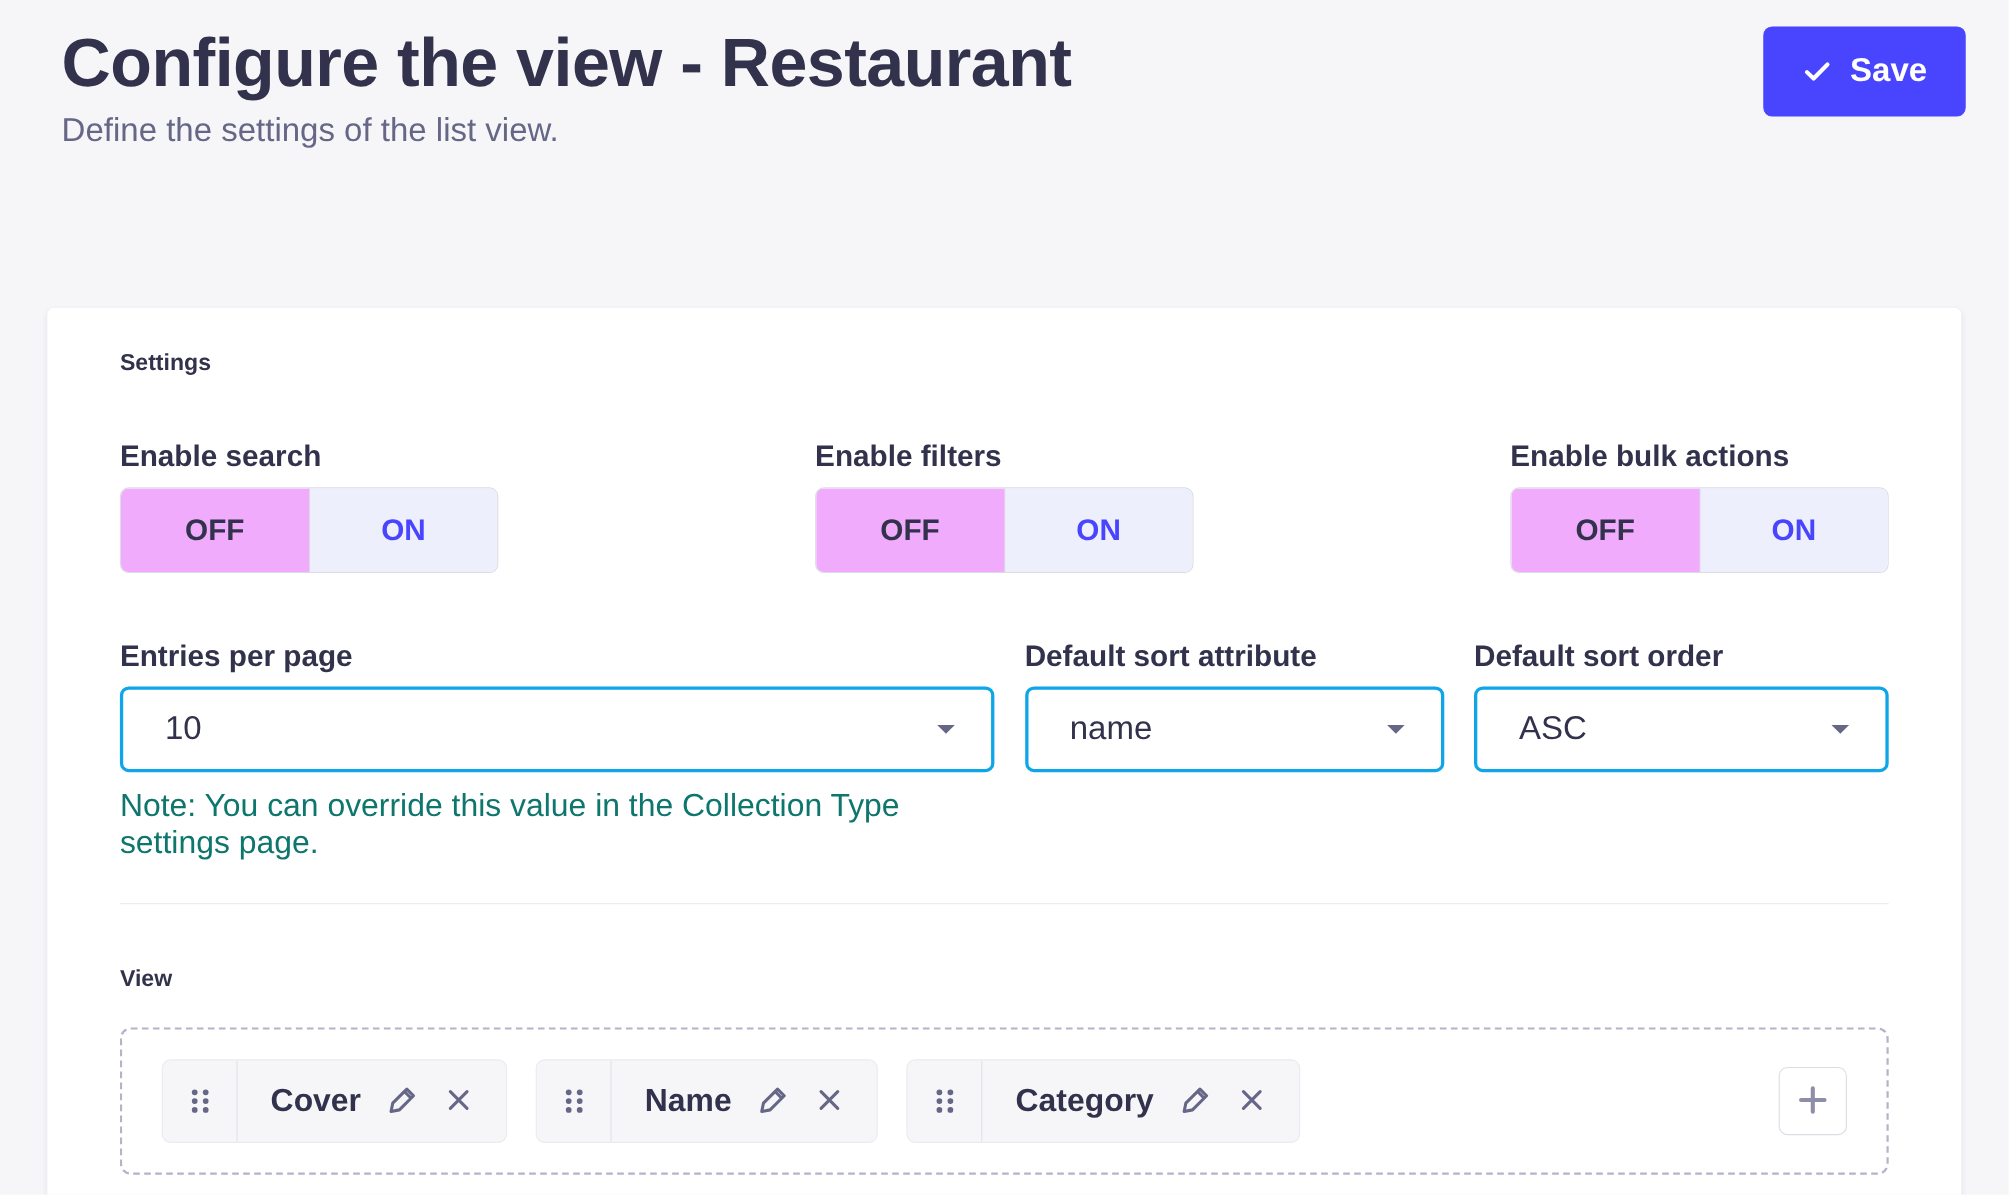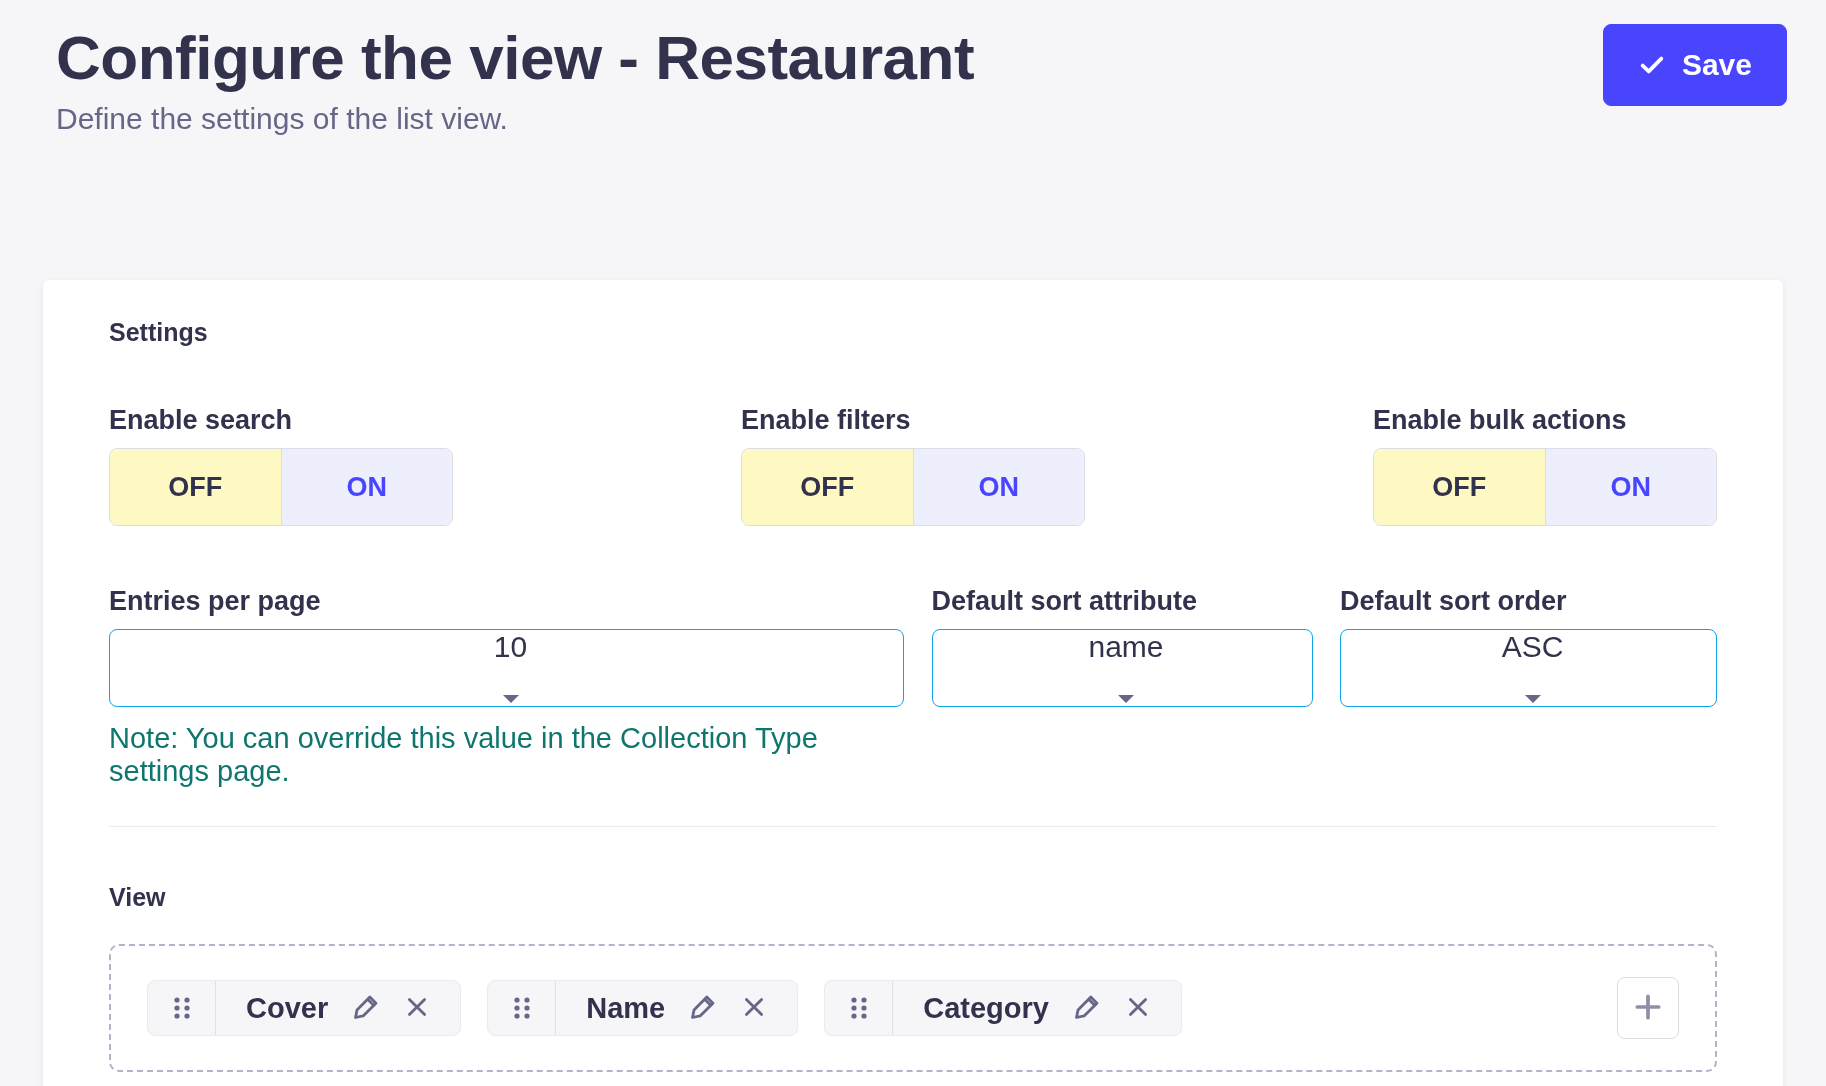--- a/index.html
+++ b/index.html
@@ -49,21 +49,21 @@
 
   
   .card {
     margin: 144px 43px 0 43px;
     background: #ffffff;
     border-radius: 6px;
     box-shadow: 0 2px 6px rgba(33, 33, 82, 0.08);
     padding: 38px 66px 50px 66px;
   }
   .section-title {
-    font-size: 25px;
+    font-size: 21px;
     font-weight: 600;
     color: #32324d;
   }
 
   
   .toggles-row {
     margin-top: 58px;
     display: grid;
     grid-template-columns: repeat(3, 344px);
     justify-content: space-between;
@@ -85,21 +85,21 @@
     overflow: hidden;
   }
   .toggle-opt {
     flex: 1;
     display: flex;
     align-items: center;
     justify-content: center;
     font-size: 27px;
     font-weight: 700;
     font-family: "Liberation Sans", sans-serif;
-    background: #fef9c3;
+    background: #f0abfc;
     color: #32324d;
     border: none;
     cursor: pointer;
   }
   .toggle-opt.off { border-right: 1px solid #dcdce4; }
   .toggle-opt.active {
     background: #eeeffc;
     color: #4945ff;
     border-right: none;
   }
@@ -109,26 +109,25 @@
     margin-top: 60px;
     display: grid;
     grid-template-columns: 795px 381px 377px;
     justify-content: space-between;
   }
   .select {
     display: flex;
     align-items: center;
     justify-content: space-between;
     height: 78px;
-    border: 1px solid #0ea5e9;
+    border: 3px solid #0ea5e9;
     border-radius: 8px;
     background: #ffffff;
     padding: 0 30px 0 38px;
     cursor: pointer;
-    flex-direction: column;
   }
   .select-value {
     font-size: 30px;
     color: #32324d;
   }
   .caret-icon { display: flex; align-items: center; }
   .note {
     margin-top: 15px;
     font-size: 29px;
     color: #0f766e;
@@ -149,21 +148,21 @@
     padding: 27px 36px;
     display: flex;
     align-items: center;
     gap: 26px;
     min-height: 128px;
   }
 
   .chip {
     display: flex;
     align-items: stretch;
-    height: 56px;
+    height: 76px;
     background: #f6f6f9;
     border: 1px solid #eaeaef;
     border-radius: 8px;
     overflow: hidden;
   }
   .chip-drag {
     display: flex;
     align-items: center;
     justify-content: center;
     width: 68px;

